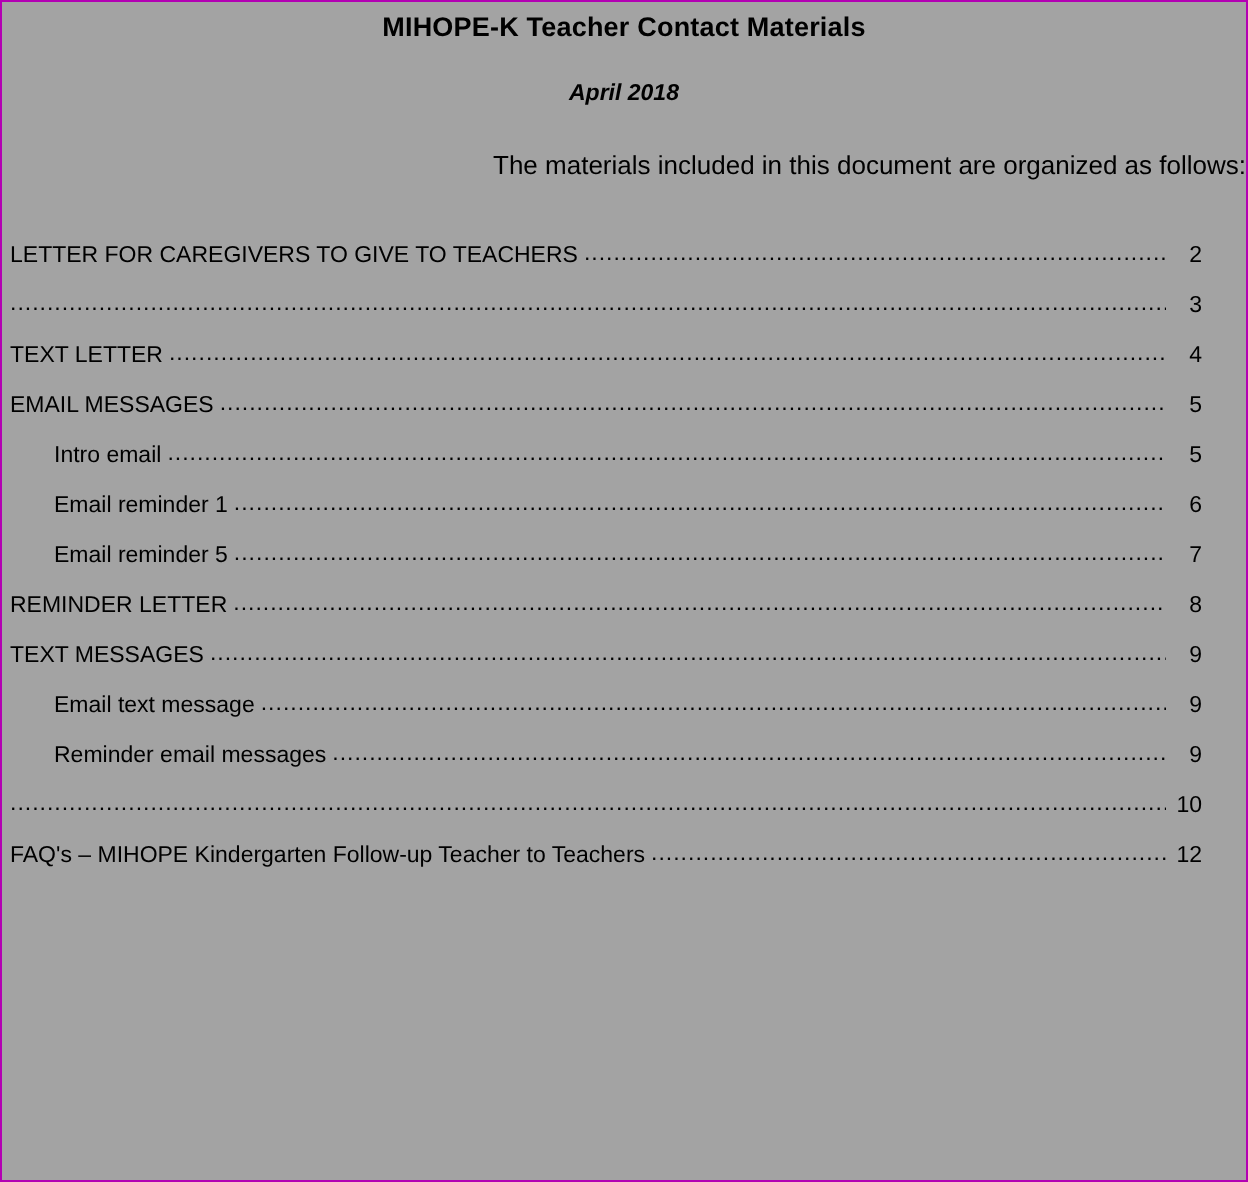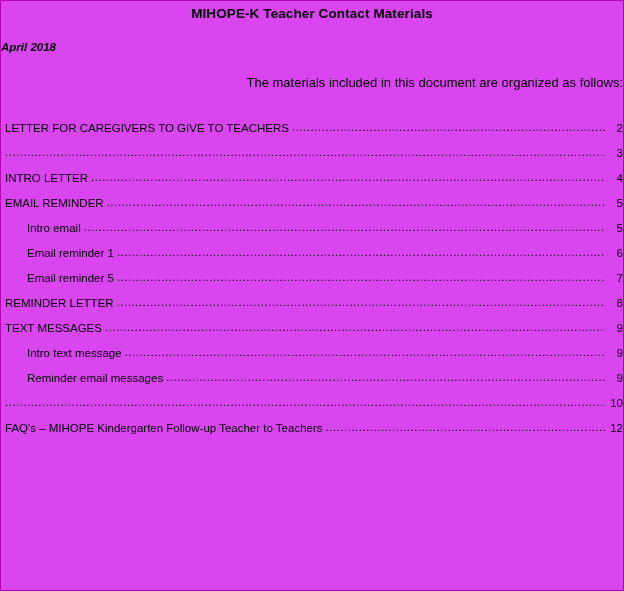--- a/index.html
+++ b/index.html
@@ -13,44 +13,44 @@
     font-family: "Liberation Sans", sans-serif;
     color: #000000;
     overflow: hidden;
   }
   .page {
     position: relative;
     width: 624px;
     height: 591px;
     box-sizing: border-box;
     border: 1px solid #b300b3;
-    background: #d946ef;
+    background: #a3a3a3;
   }
   .doc-title {
     text-align: center;
     font-size: 13.5px;
     font-weight: bold;
     margin: 5px 0 0 0;
     letter-spacing: 0.1px;
   }
   .doc-subtitle {
-    text-align: left;
+    text-align: center;
     font-size: 11.5px;
     font-style: italic;
     font-weight: bold;
     margin: 20px 0 0 0;
   }
   .doc-intro {
     font-size: 13px;
     margin: 22px 0 0 4px;
     text-align: right;
   }
   .toc {
     margin-top: 32px;
-    padding: 0 0 0 4px;
+    padding: 0 22px 0 4px;
   }
   .toc-row {
     display: flex;
     align-items: baseline;
     font-size: 11.5px;
     white-space: nowrap;
   }
   .toc-row.level-1 {
     margin-bottom: 13px;
   }
@@ -96,27 +96,27 @@
       <span class="toc-leader">.............................................................................................................................................................................................................................</span>
       <span class="toc-page">2</span>
     </div>
 
     <div class="toc-row level-1">
       <span class="toc-leader">.............................................................................................................................................................................................................................</span>
       <span class="toc-page">3</span>
     </div>
 
     <div class="toc-row level-1">
-      <span class="toc-label">INTRO LETTER</span>
+      <span class="toc-label">TEXT LETTER</span>
       <span class="toc-leader">.............................................................................................................................................................................................................................</span>
       <span class="toc-page">4</span>
     </div>
 
     <div class="toc-row level-1">
-      <span class="toc-label">EMAIL REMINDER</span>
+      <span class="toc-label">EMAIL MESSAGES</span>
       <span class="toc-leader">.............................................................................................................................................................................................................................</span>
       <span class="toc-page">5</span>
     </div>
 
     <div class="toc-row level-2">
       <span class="toc-label">Intro email</span>
       <span class="toc-leader">.............................................................................................................................................................................................................................</span>
       <span class="toc-page">5</span>
     </div>
 
@@ -138,21 +138,21 @@
       <span class="toc-page">8</span>
     </div>
 
     <div class="toc-row level-1">
       <span class="toc-label">TEXT MESSAGES</span>
       <span class="toc-leader">.............................................................................................................................................................................................................................</span>
       <span class="toc-page">9</span>
     </div>
 
     <div class="toc-row level-2">
-      <span class="toc-label">Intro text message</span>
+      <span class="toc-label">Email text message</span>
       <span class="toc-leader">.............................................................................................................................................................................................................................</span>
       <span class="toc-page">9</span>
     </div>
 
     <div class="toc-row level-2">
       <span class="toc-label">Reminder email messages</span>
       <span class="toc-leader">.............................................................................................................................................................................................................................</span>
       <span class="toc-page">9</span>
     </div>
 

